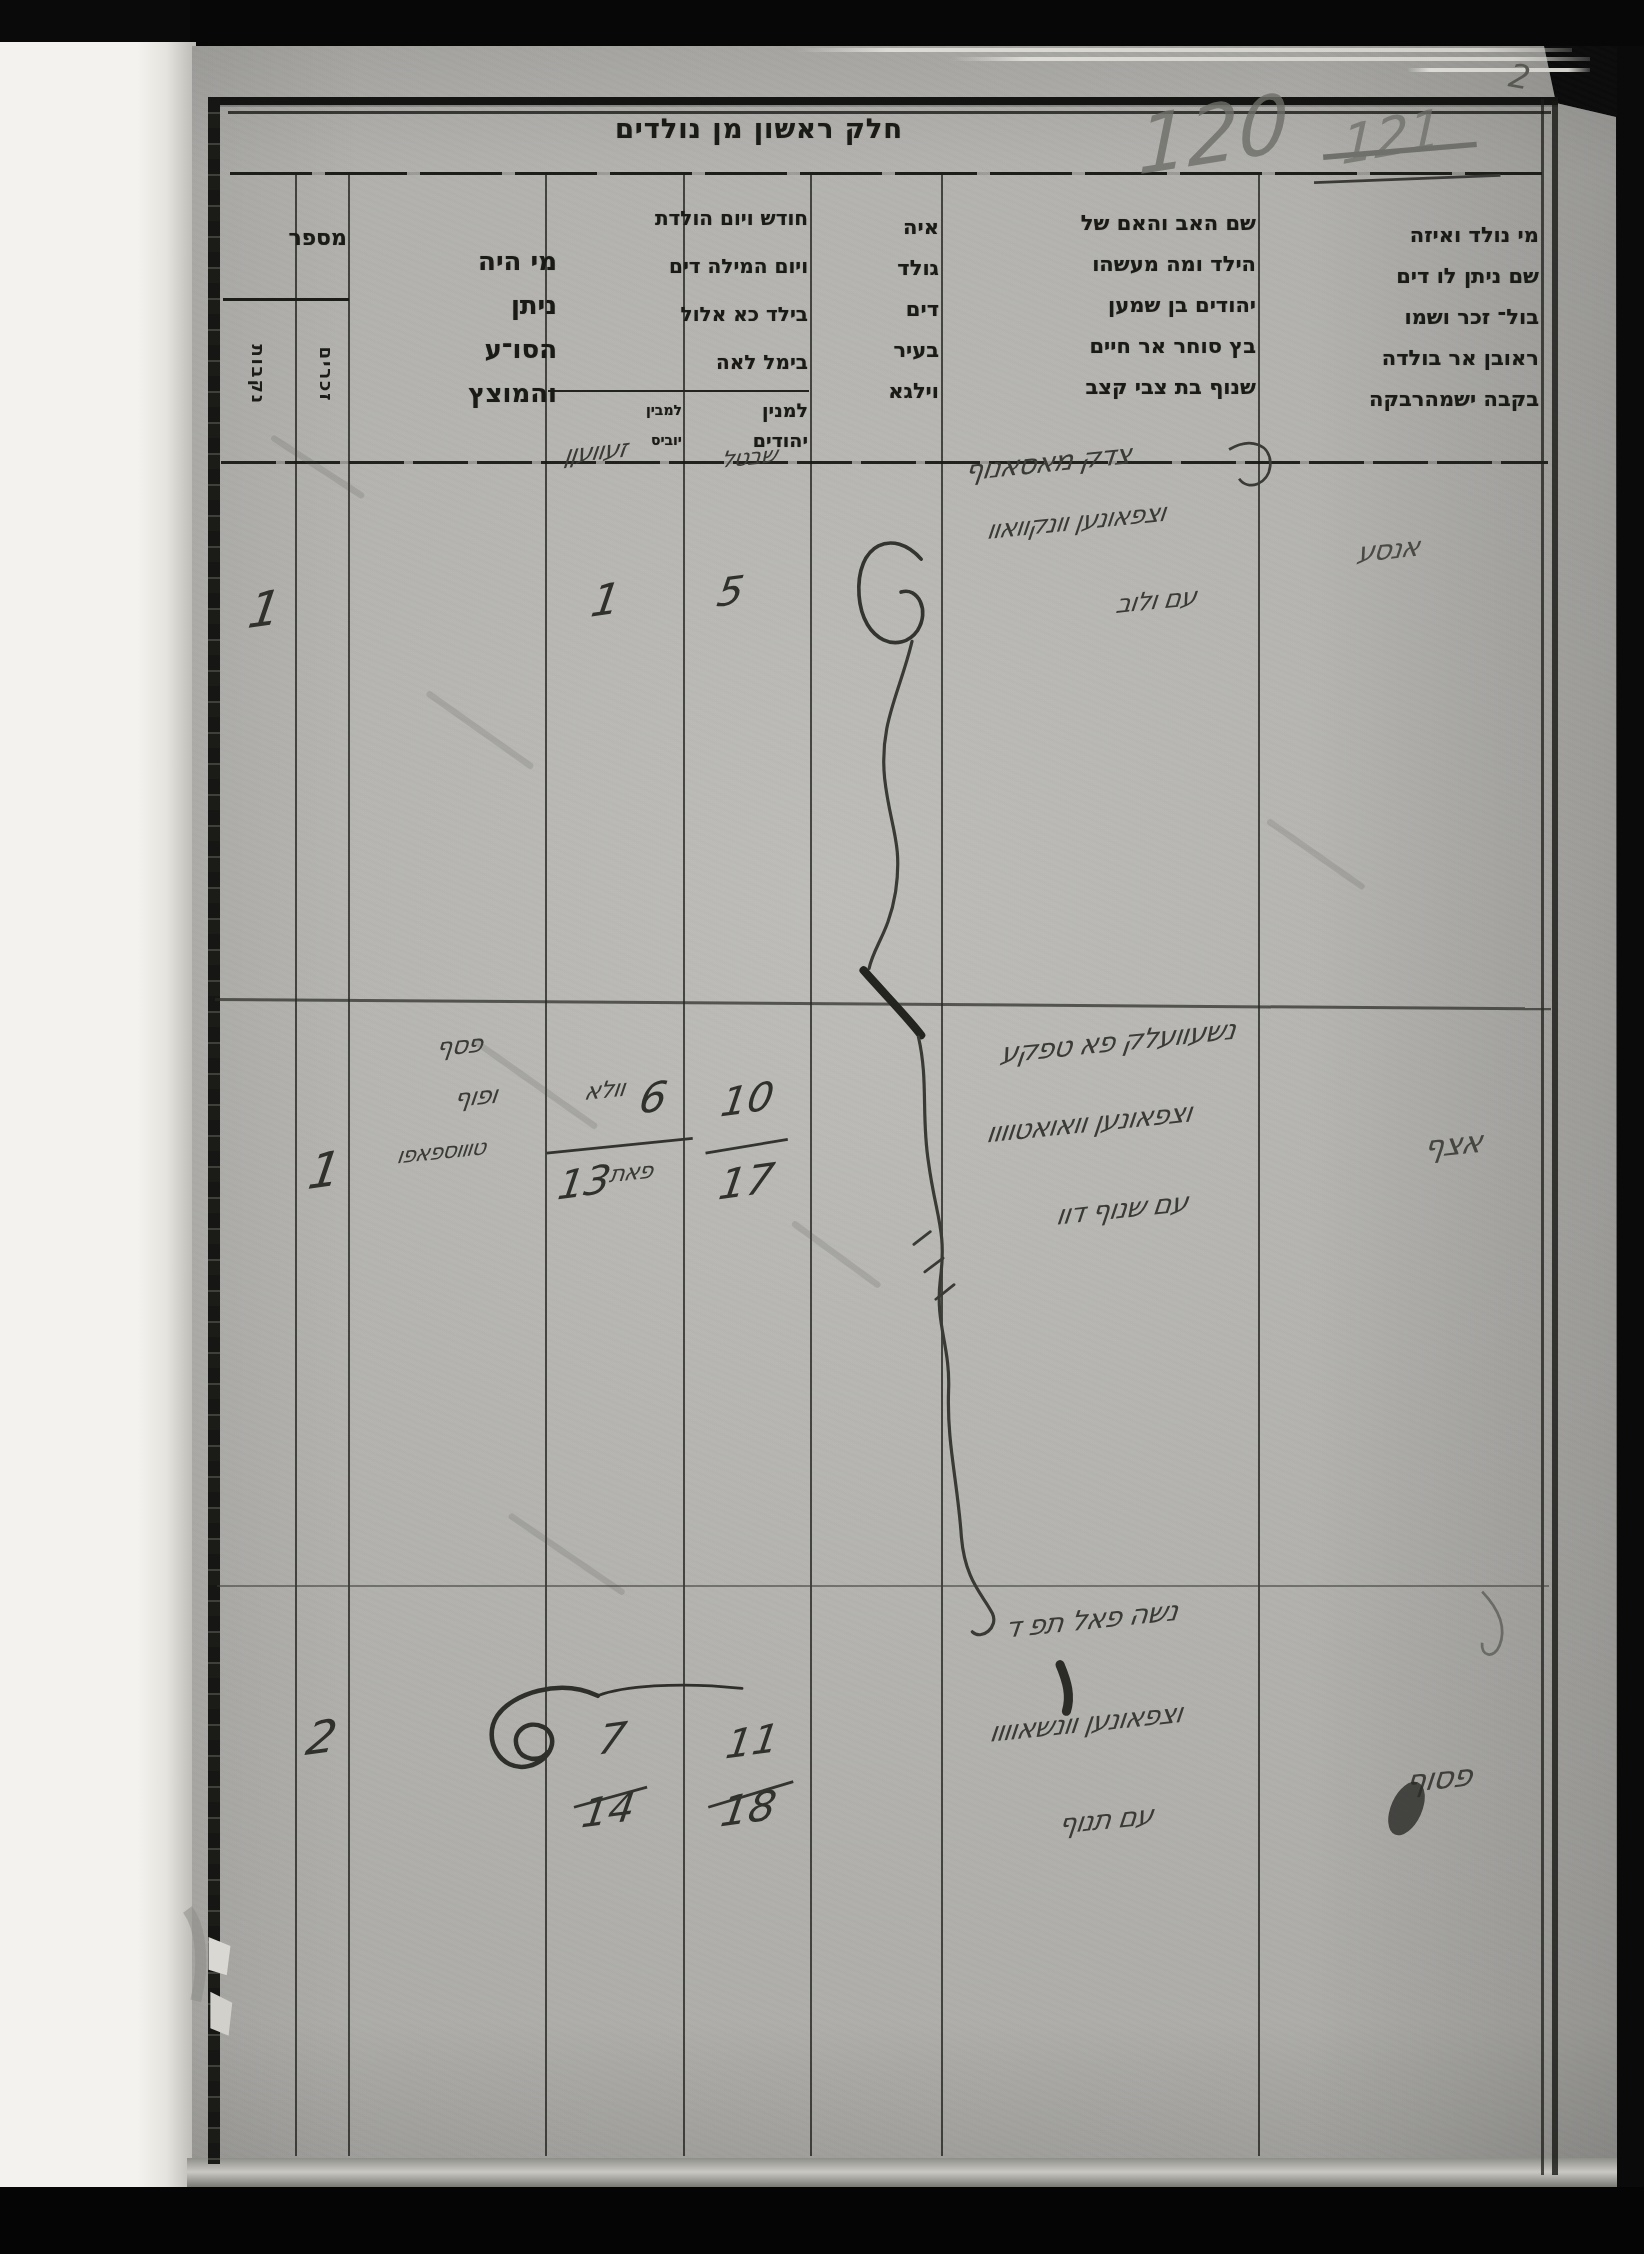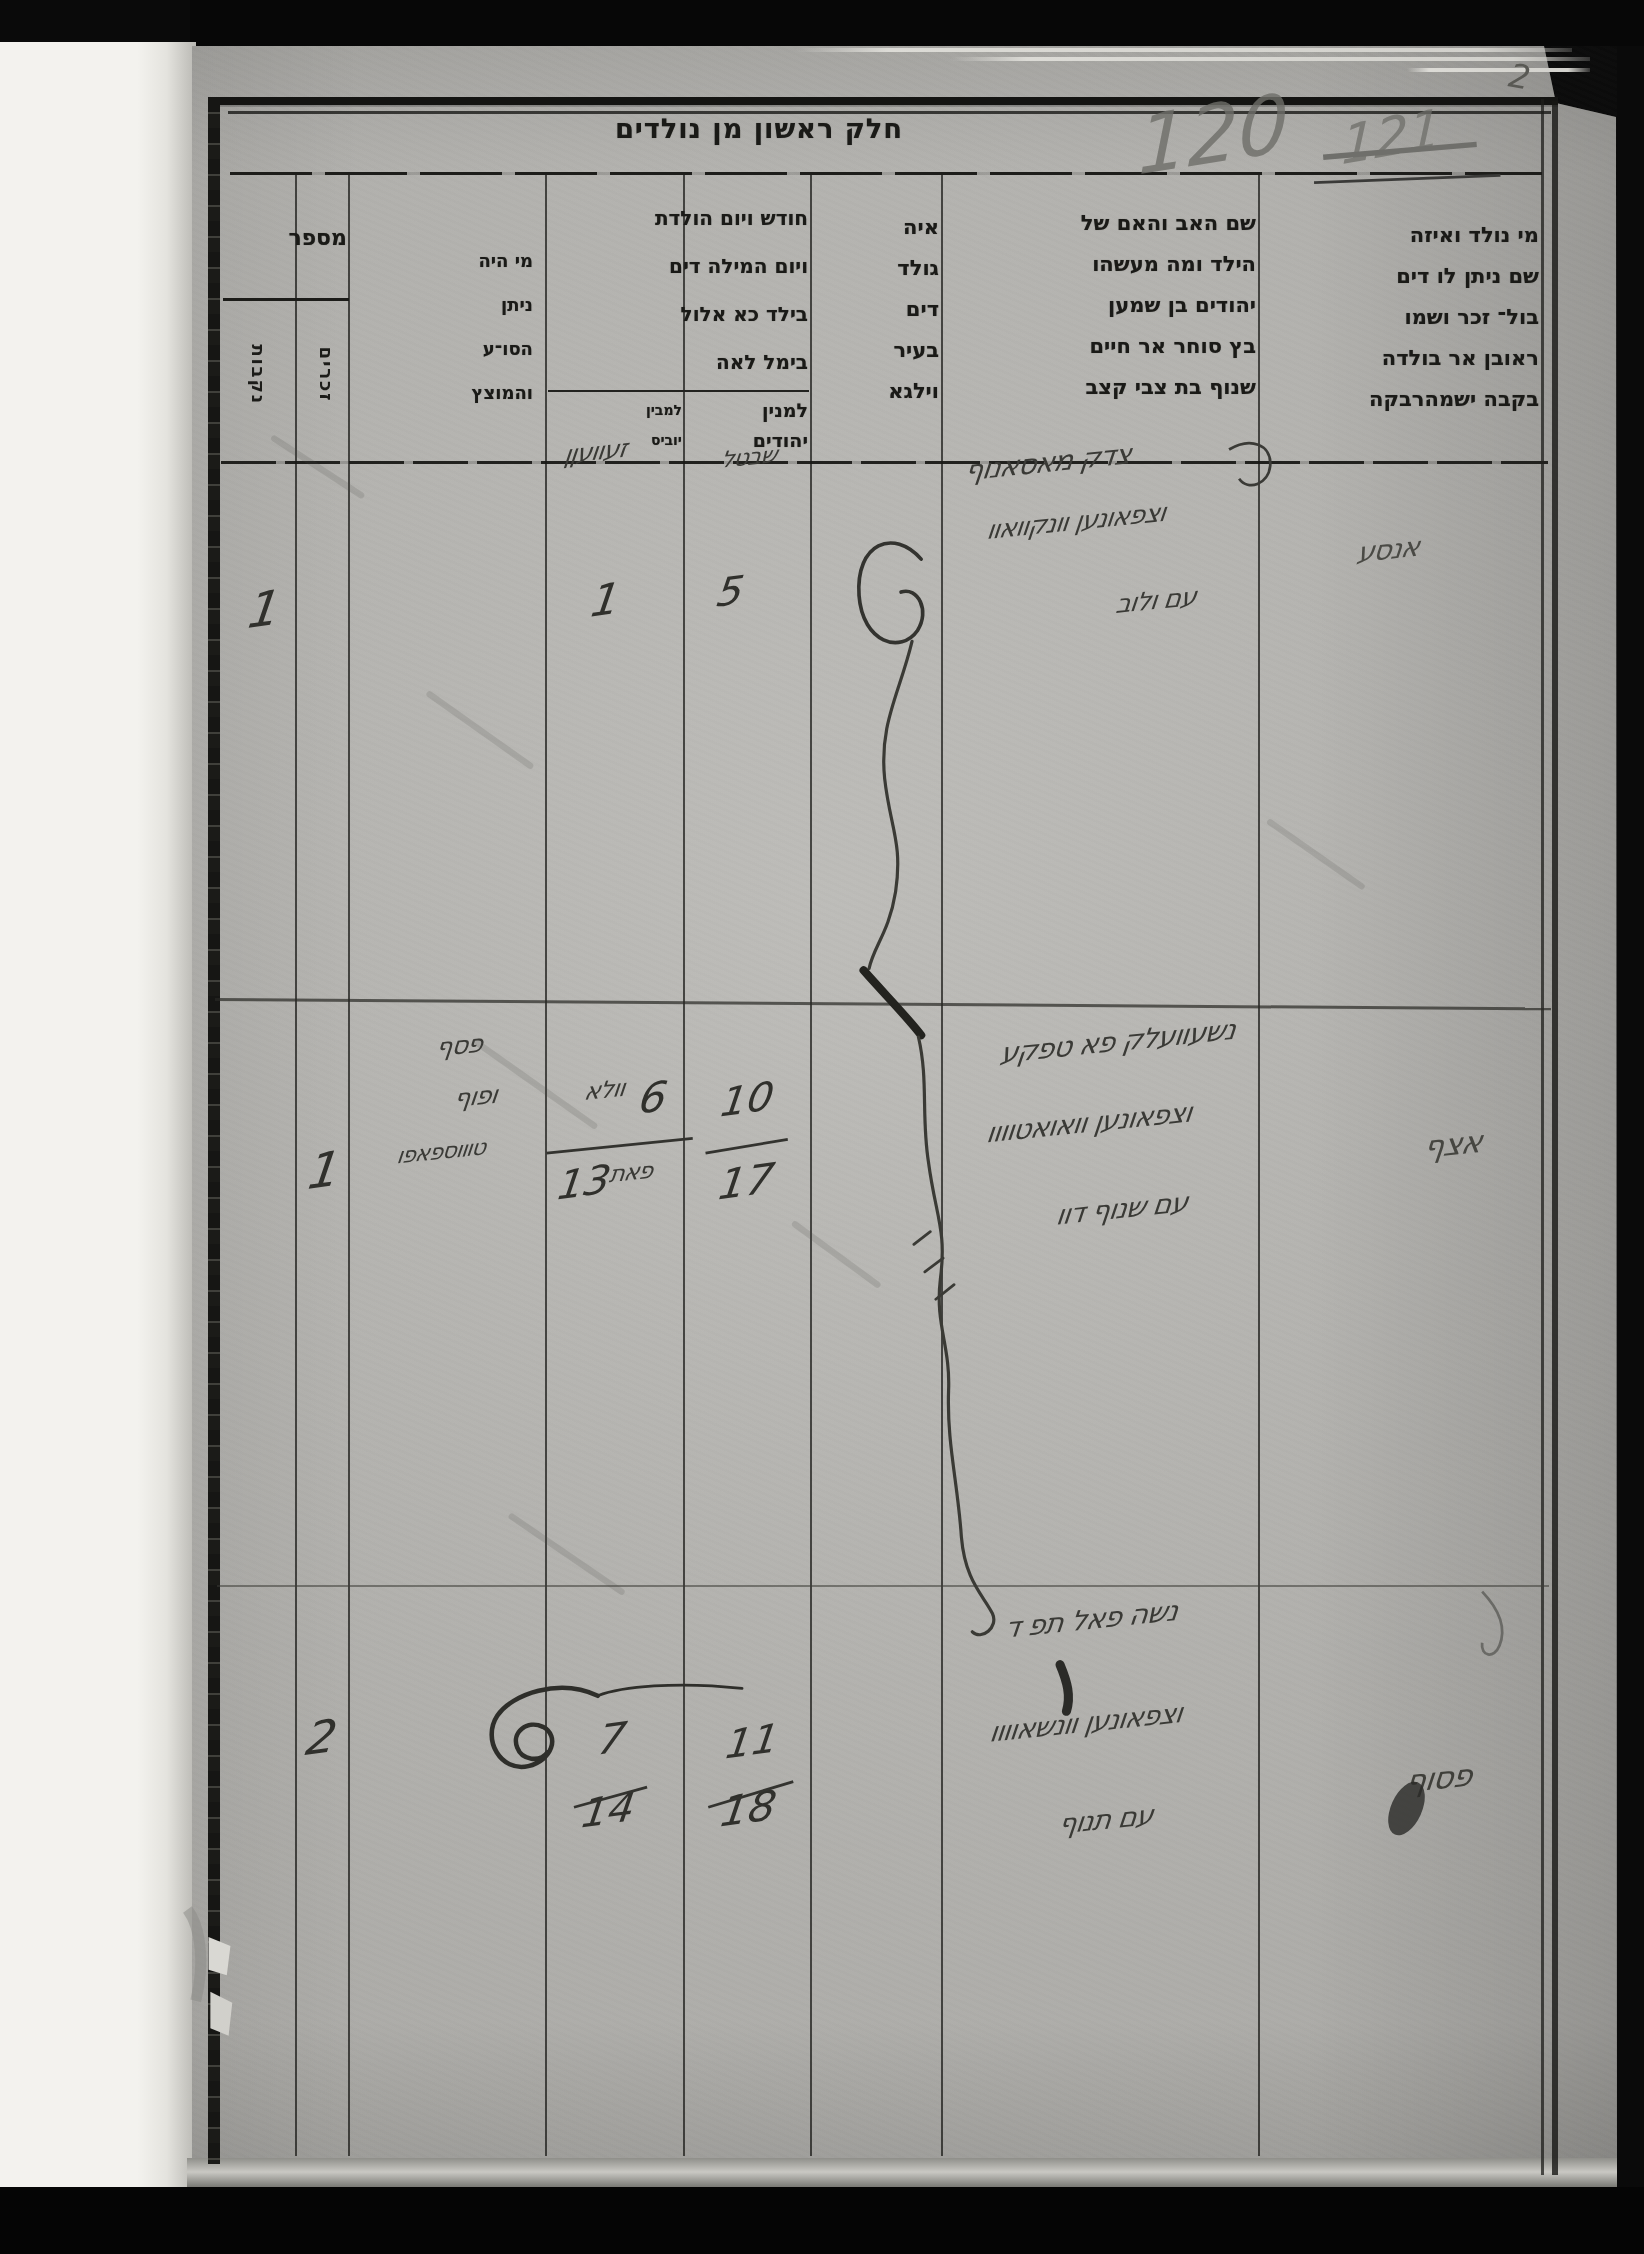--- a/index.html
+++ b/index.html
@@ -44,21 +44,21 @@
   .hd{position:absolute;direction:rtl;text-align:right;color:#1a1a17;font-weight:bold;
       text-shadow:0 0 0.9px rgba(26,26,23,.45);}
   .hd div{white-space:nowrap;}
   .title{left:592px;top:113px;width:311px;font-size:27.4px;letter-spacing:0.9px;}
   .h-child{left:1265px;top:203px;width:274px;font-size:21px;line-height:41px;margin-top:12px;}
   .h-par{left:947px;top:203px;width:309px;font-size:21px;line-height:41px;}
   .h-where{left:813px;top:207px;width:126px;font-size:21px;line-height:41px;}
   .h-date{left:550px;top:194px;width:258px;font-size:20px;line-height:48px;}
   .h-sub-jew{left:687px;top:395px;width:121px;font-size:19px;line-height:30px;}
   .h-sub-civ{left:550px;top:395px;width:132px;font-size:14px;line-height:30px;}
-  .h-mohel{left:345px;top:239px;width:188px;font-size:18px;line-height:44px;}
+  .h-mohel{left:369px;top:239px;width:188px;font-size:26px;line-height:44px;}
   .h-num{left:225px;top:225px;width:122px;font-size:22px;}
   .vlabel{position:absolute;direction:rtl;color:#1c1c19;font-weight:bold;font-size:18.3px;
       transform:rotate(90deg);transform-origin:center;white-space:nowrap;letter-spacing:1.8px;}
   .vl-f{left:217px;top:364px;width:82px;text-align:center;}
   .vl-m{left:285px;top:364px;width:82px;text-align:center;}
   
   .hw{position:absolute;direction:rtl;white-space:nowrap;font-style:italic;color:#3a3a36;
       transform:skewX(-14deg) rotate(-6deg);letter-spacing:-0.9px;}
   .hw-num{position:absolute;font-style:italic;color:#30302c;transform:skewX(-16deg) rotate(-8deg);}
   .pencil{position:absolute;font-style:italic;color:#6e6e69;}

